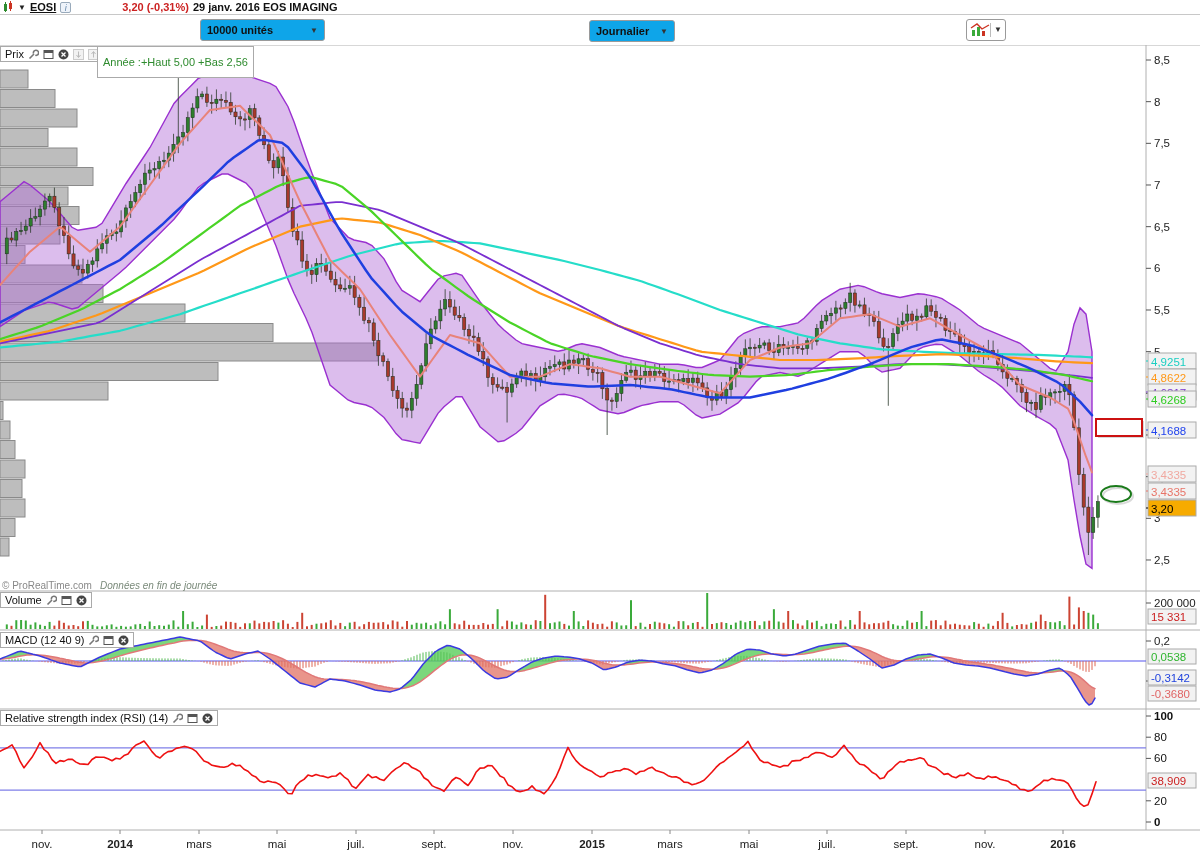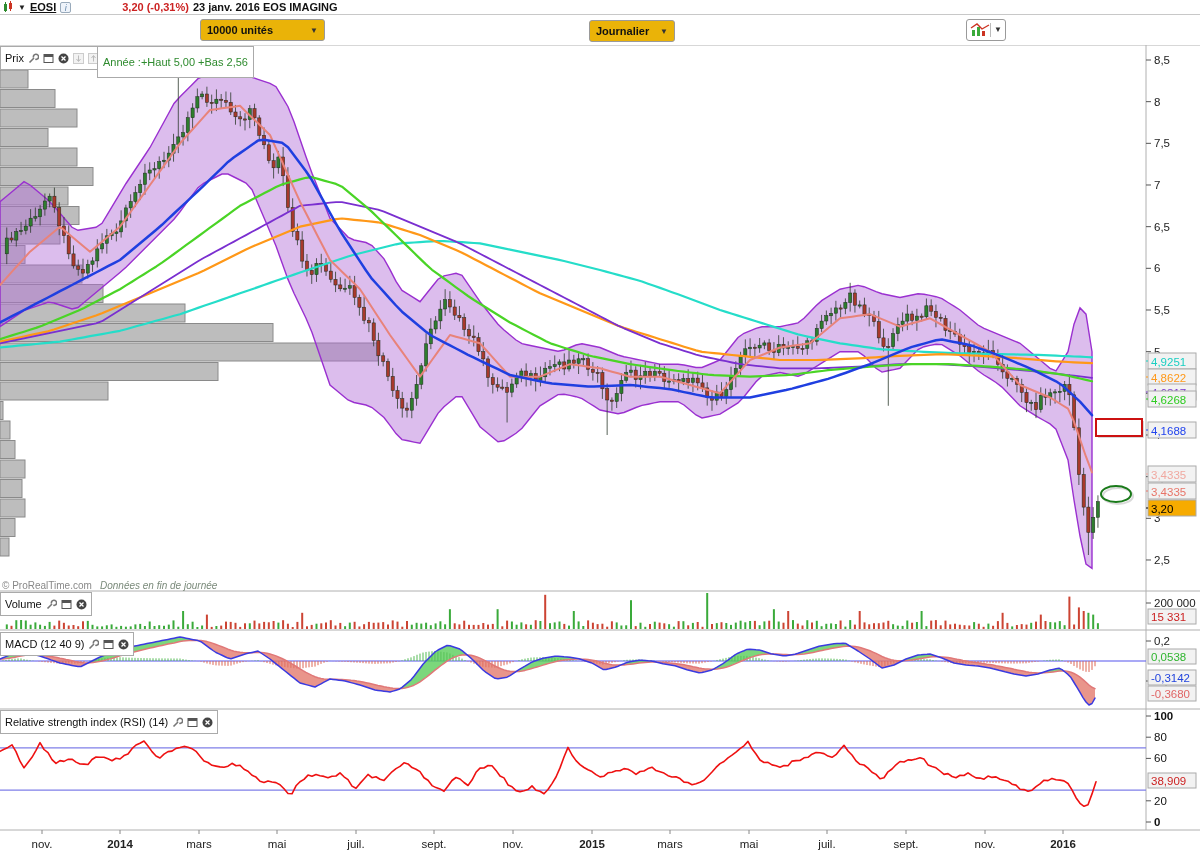--- a/index.html
+++ b/index.html
@@ -7,28 +7,28 @@
   .overlay{position:absolute;z-index:5;}
   #titlebar{left:0;top:0;width:1200px;height:15px;background:#fff;border-bottom:1px solid #c8c8c8;
     display:flex;align-items:center;font-size:11px;gap:4px;padding-left:2px;box-sizing:border-box;}
   #titlebar .sym{font-weight:bold;color:#111;text-decoration:underline;}
   #titlebar .arrow{font-size:8px;color:#222;}
   #titlebar .px{color:#cc2222;font-weight:bold;margin-left:47px;}
   #titlebar .date{color:#111;font-weight:bold;}
   .info-i{display:inline-block;width:11px;height:11px;border:1px solid #9ab;border-radius:2px;background:#eef3fa;
     color:#68a;font-size:9px;line-height:11px;text-align:center;font-style:italic;box-sizing:border-box;}
   #toolbar{left:0;top:15px;width:1200px;height:30px;background:#fff;}
-  .select{position:absolute;height:22px;background:#eab308;border:1px solid #9a9a9a;border-radius:3px;
+  .select{position:absolute;height:22px;background:#0ea5e9;border:1px solid #9a9a9a;border-radius:3px;
     font-size:11px;font-weight:bold;color:#111;display:flex;align-items:center;padding:0 6px;box-sizing:border-box;
     justify-content:space-between;cursor:pointer;}
   .select .caret{font-size:8px;color:#333;margin-left:10px;}
   .chartstyle-btn{position:absolute;height:22px;width:40px;background:#fff;border:1px solid #9a9a9a;border-radius:3px;
     display:flex;align-items:center;justify-content:space-between;padding:0 3px;box-sizing:border-box;cursor:pointer;}
   .chartstyle-btn .caret{font-size:8px;color:#333;border-left:1px solid #bbb;padding-left:3px;height:14px;line-height:14px;}
-  .pane-header{position:absolute;background:#fff;border:1px solid #aaa;height:24px;display:flex;align-items:center;
+  .pane-header{position:absolute;background:#fff;border:1px solid #aaa;height:16px;display:flex;align-items:center;
     font-size:11px;color:#111;padding:0 4px;gap:4px;box-sizing:border-box;white-space:nowrap;z-index:6;}
   .pane-header .ic{display:inline-flex;width:11px;height:11px;cursor:pointer;}
   .info-box{position:absolute;background:#fff;border:1px solid #aaa;height:32px;display:flex;align-items:center;
     font-size:11px;color:#2e8b2e;padding:0 5px;box-sizing:border-box;white-space:nowrap;z-index:6;}
   #chart-svg{position:absolute;left:0;top:0;z-index:1;}
 </style>
 </head>
 <body>
 
 <svg id="chart-svg" width="1200" height="854">
@@ -1657,21 +1657,21 @@
   <svg width="12" height="12">
     <rect x="2" y="3" width="3" height="7" fill="#2e8b2e"></rect>
       <line x1="3.5" y1="1" x2="3.5" y2="11" stroke="#2e8b2e" stroke-width="1"></line>
     <rect x="7" y="2" width="3" height="6" fill="#cc3322"></rect>
       <line x1="8.5" y1="0" x2="8.5" y2="10" stroke="#cc3322" stroke-width="1"></line>
   </svg>
   <span class="arrow">▼</span>
   <span class="sym">EOSI</span>
   <span class="info-i">i</span>
   <span class="px">3,20 (-0,31%)</span>
-  <span class="date">23 janv. 2016 EOS IMAGING</span>
+  <span class="date">29 janv. 2016 EOS IMAGING</span>
 </div>
 
 <div id="toolbar" class="overlay">
   <div class="select" style="left:200px;top:4px;width:125px;">
     <span>10000 unités</span>
     <span class="caret">▼</span>
   </div>
   <div class="select" style="left:589px;top:5px;width:86px;">
     <span>Journalier</span>
     <span class="caret">▼</span>

